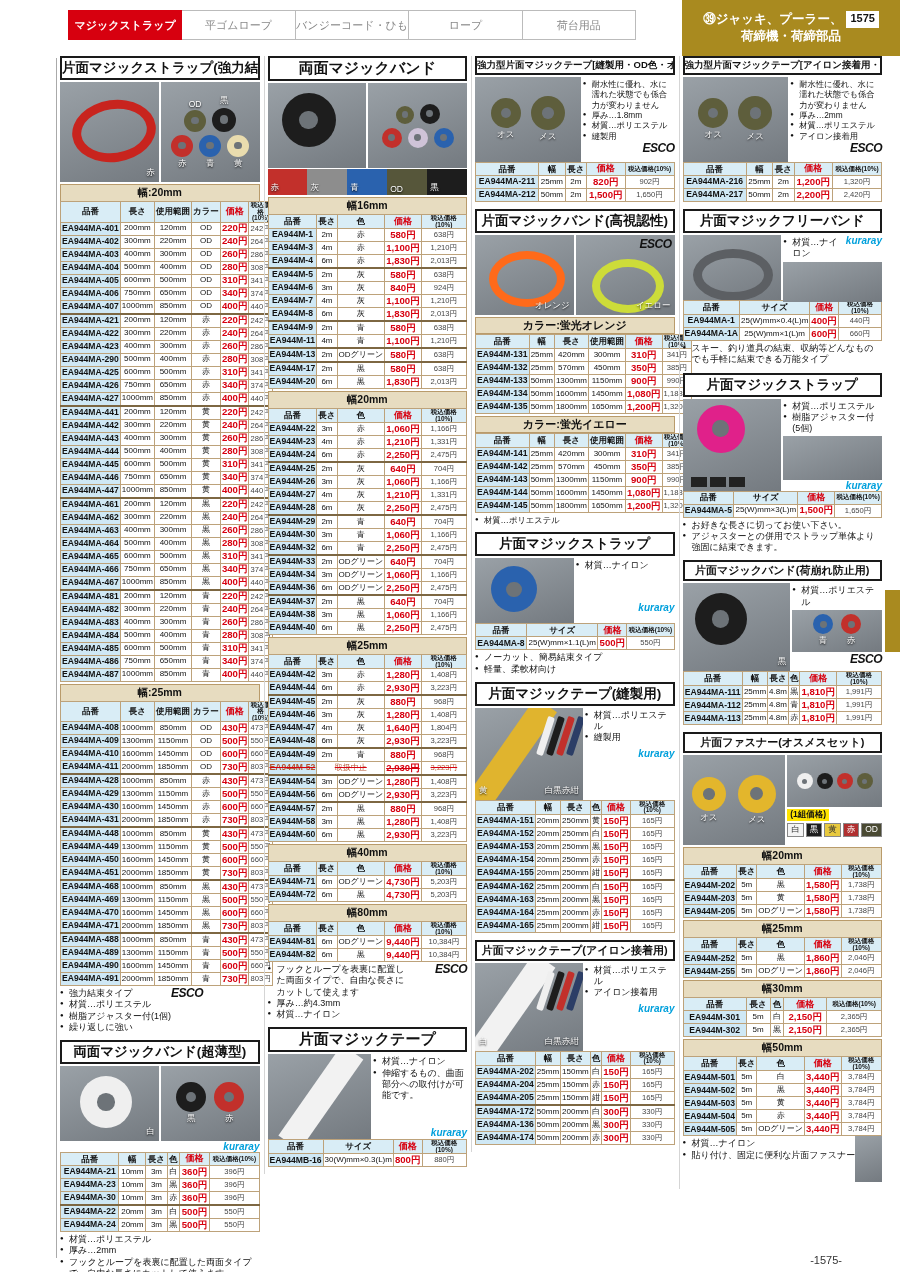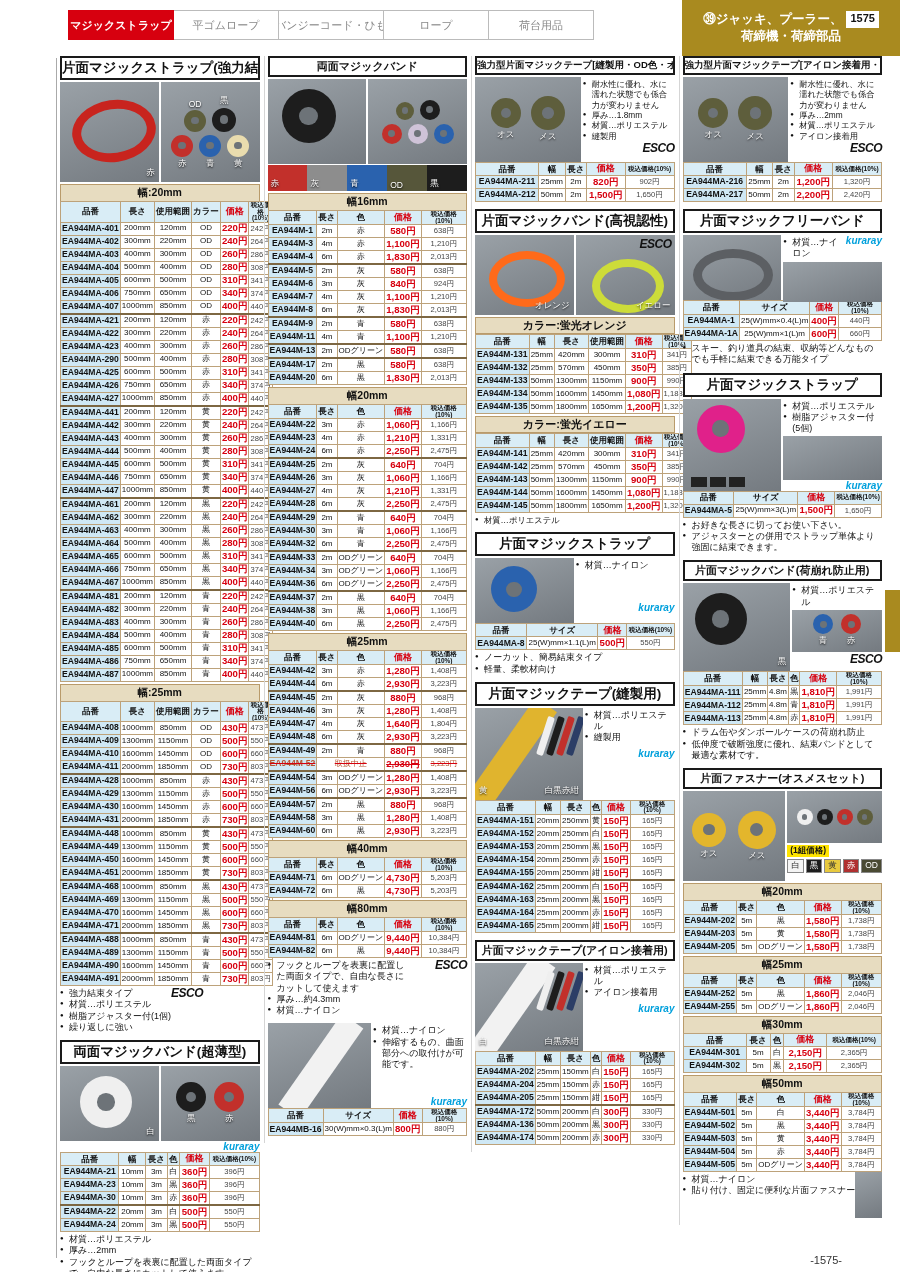--- a/index.html
+++ b/index.html
@@ -1,39 +1,39 @@
 <!DOCTYPE html>
 <html><head>
 <meta charset="utf-8">
 <style>
   html,body{margin:0;padding:0;background:#e8e8e8;}
   .page{width:900px;height:1272px;position:relative;background:#fff;overflow:hidden;
         font-family:"Liberation Sans","DejaVu Sans",sans-serif;color:#111;}
   .leftrule{position:absolute;left:56px;top:58px;bottom:14px;width:1px;background:#aaa;}
   
   .topbar{position:relative;height:56px;}
-  .tabs{position:absolute;left:68px;top:10px;display:flex;width:526px;height:30px;}
+  .tabs{position:absolute;left:68px;top:10px;display:flex;width:568px;height:30px;}
   .tab{flex:1;border:1px solid #bbb;border-left:none;display:flex;align-items:center;justify-content:center;
        font-size:11px;color:#888;background:#fff;white-space:nowrap;overflow:hidden;}
   .tab:first-child{border-left:1px solid #bbb;}
   .tab.active{background:#d7000f;color:#fff;border-color:#d7000f;font-weight:bold;}
   .goldbox{position:absolute;right:0;top:0;width:218px;height:56px;background:#a98a1f;color:#fff;
            font-weight:bold;font-size:12.5px;display:flex;flex-direction:column;align-items:center;justify-content:center;line-height:1.35;}
   .goldbox .l1{display:flex;}
   .badge1575{background:#fff;color:#111;font-size:11px;padding:0 4px;margin-left:4px;font-weight:bold;}
   .sidegold{position:absolute;right:0;top:590px;width:15px;height:62px;background:#a98a1f;}
   .pagenum{position:absolute;right:58px;bottom:6px;font-size:11px;color:#333;}
   
   .cols{display:flex;gap:4px;padding:0 18px 0 60px;align-items:flex-start;}
   .col{flex:1;min-width:0;}
   .col+.col{border-left:1px solid #d5d5d5;padding-left:3px;}
   section{margin-bottom:7px;}
   .stitle{border:2px solid #1a1a1a;background:#fff;font-weight:bold;text-align:center;
           padding:1px 0;white-space:nowrap;overflow:hidden;}
-  .t-lg{font-size:11px;text-align:center;} .t-md{font-size:13.5px;} .t-sm{font-size:11px;} .t-xs{font-size:9.5px;}
+  .t-lg{font-size:15px;text-align:center;} .t-md{font-size:13.5px;} .t-sm{font-size:11px;} .t-xs{font-size:9.5px;}
   
   .wbar{background:#e7dcc0;border:1px solid #b99b6b;border-bottom:none;text-align:center;
         font-weight:bold;font-size:10.5px;padding:1px 0;margin-top:2px;}
   table.tbl{width:100%;border-collapse:collapse;table-layout:auto;}
   .tbl th,.tbl td{border:1px solid #bda27a;text-align:center;padding:0 1px;height:12px;
         font-size:8px;line-height:1.05;white-space:nowrap;overflow:hidden;}
   .tbl th{background:#d9edf6;font-weight:bold;font-size:8.5px;}
   .tbl th:last-child{font-size:6.5px;white-space:normal;line-height:1;}
   .tbl th:nth-last-child(2){color:#d7000f;font-size:9px;}
   .tbl td:first-child{background:#cfe8f5;font-weight:bold;font-size:8.6px;}
@@ -1128,20 +1128,21 @@
               <li>材質…ナイロン</li>
             </ul>
           <div style="display:flex;flex-direction:column;align-items:flex-end;gap:2px;">
             <span class="esco">ESCO</span>
             <div class="photo h55" style="width:58px;"></div>
           </div>
         </div>
       </section>
 
       <section>
+        <div class="stitle t-lg">片面マジックテープ</div>
         <div class="photos h85">
           <div class="photo" style="flex:1.1;">
             <div class="strip s-wh" style="left:40px;"></div>
           </div>
           <div class="sidecol">
             <ul class="notes">
                 <li>材質…ナイロン</li>
                 <li>伸縮するもの、曲面部分への取付けが可能です。</li>
               </ul>
             <div style="text-align:right;margin-top:26px;"><span class="kuraray">kuraray</span></div>
@@ -1780,24 +1781,20 @@
               <tr>
                 <td>EA944MA-113</td>
                 <td>25mm</td>
                 <td>4.8m</td>
                 <td>赤</td>
                 <td>1,810円</td>
                 <td>1,991円</td>
               </tr>
             </tbody>
           </table>
-        <ul class="notes">
-            <li>ドラム缶やダンボールケースの荷崩れ防止</li>
-            <li>低伸度で破断強度に優れ、結束バンドとして最適な素材です。</li>
-          </ul>
       </section>
 
       <section>
         <div class="stitle t-sm">片面ファスナー(オスメスセット)</div>
         <div class="photos" style="height:90px;">
           <div class="photo" style="flex:1.3;display:flex;align-items:center;justify-content:center;gap:12px;">
             <div class="rollcol">
                 <div class="roll c-yw" style="width:34px;height:34px;"></div>
                 <span class="plabel">オス</span>
               </div>

